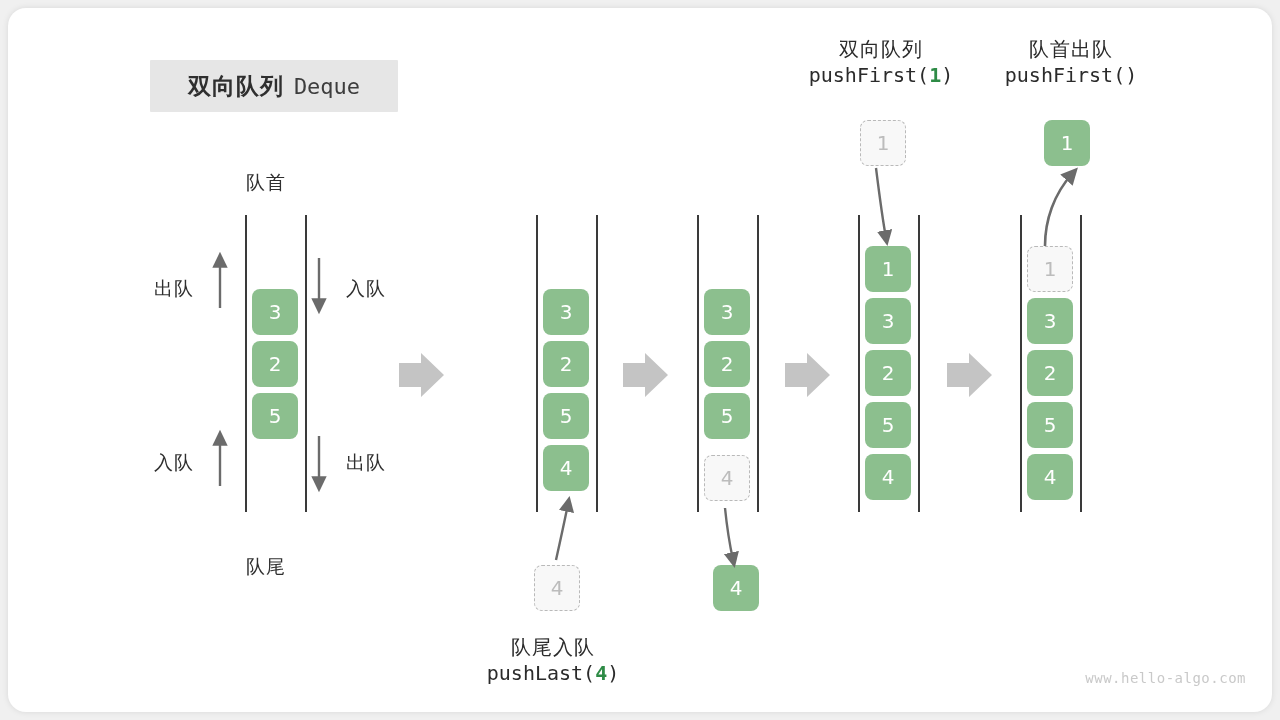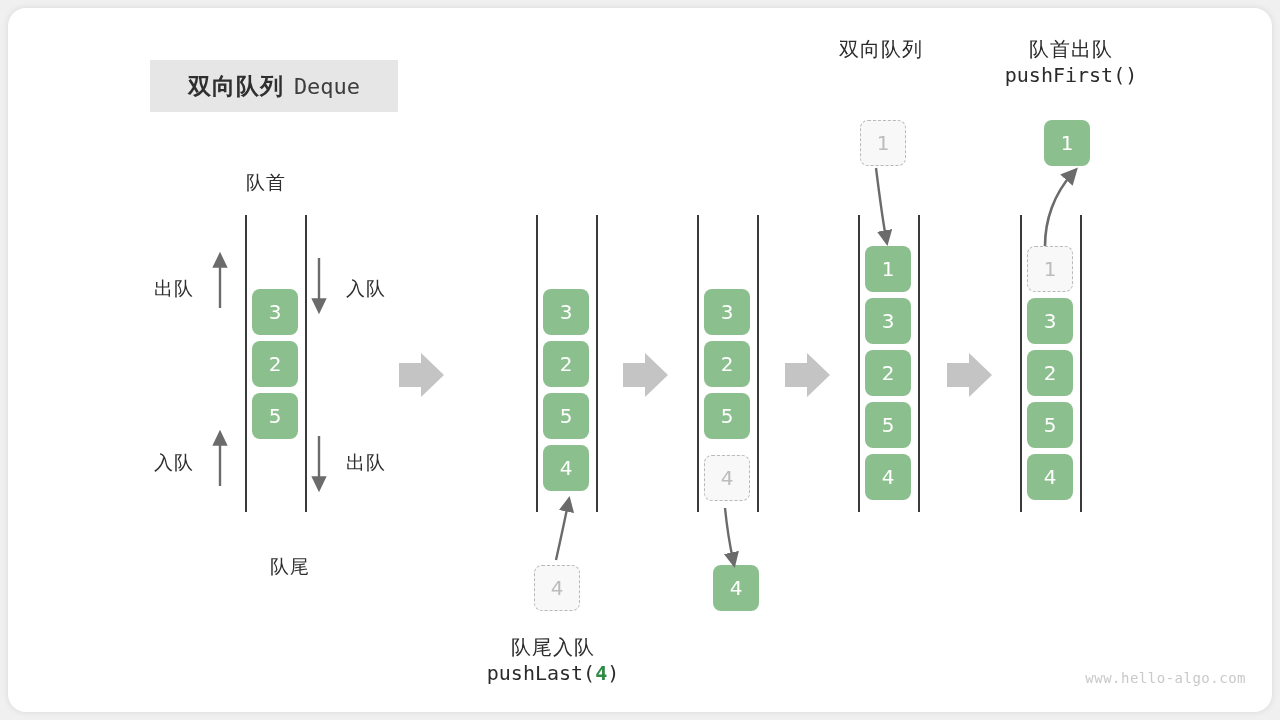--- a/index.html
+++ b/index.html
@@ -125,35 +125,36 @@
 <body>
 
 <div id="canvas">
 
   <div id="title-badge">
     <span class="cn">双向队列</span>
     <span class="en">Deque</span>
   </div>
 
   <div class="abs cn-label" style="left:238px; top:162px;">队首</div>
-  <div class="abs cn-label" style="left:238px; top:546px;margin-left:24px;">队尾</div>
+  <div class="abs cn-label" style="left:238px; top:546px;">队尾</div>
 
   <div class="abs cn-label" style="left:146px; top:268px;">出队</div>
   <div class="abs cn-label" style="left:338px; top:268px;">入队</div>
   <div class="abs cn-label" style="left:146px; top:442px;">入队</div>
   <div class="abs cn-label" style="left:338px; top:442px;">出队</div>
 
   <div class="abs" style="left:455px; top:626px; width:180px;">
     <div class="op-cn">队尾入队</div>
     <div class="op-code"><span>pushLast(</span><span class="val">4</span><span>)</span></div>
   </div>
 
 
   <div class="abs" style="left:782px; top:28px; width:182px;">
     <div class="op-cn">双向队列</div>
+    <div class="op-code"><span>pushFirst(</span><span class="val">1</span><span>)</span></div>
   </div>
 
   <div class="abs" style="left:972px; top:28px; width:182px;">
     <div class="op-cn">队首出队</div>
     <div class="op-code"><span>pushFirst(</span><span class="val"></span><span>)</span></div>
   </div>
 
   <div class="rail" style="left:237px; top:207px; height:297px;"></div>
   <div class="rail" style="left:297px; top:207px; height:297px;"></div>
 

